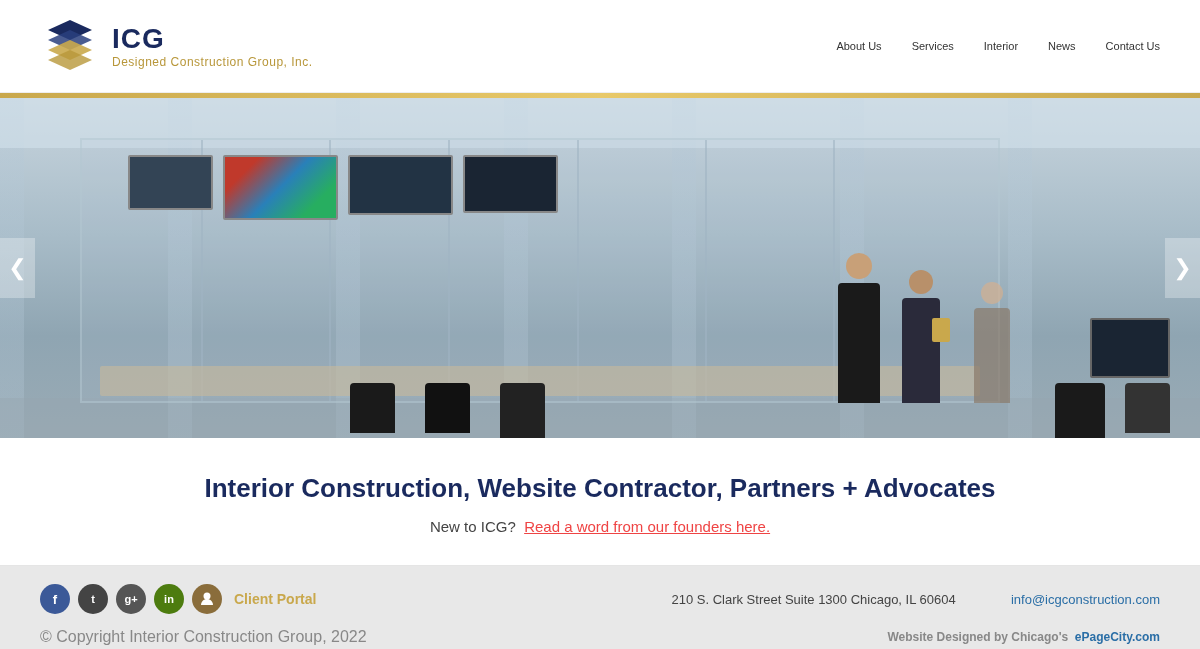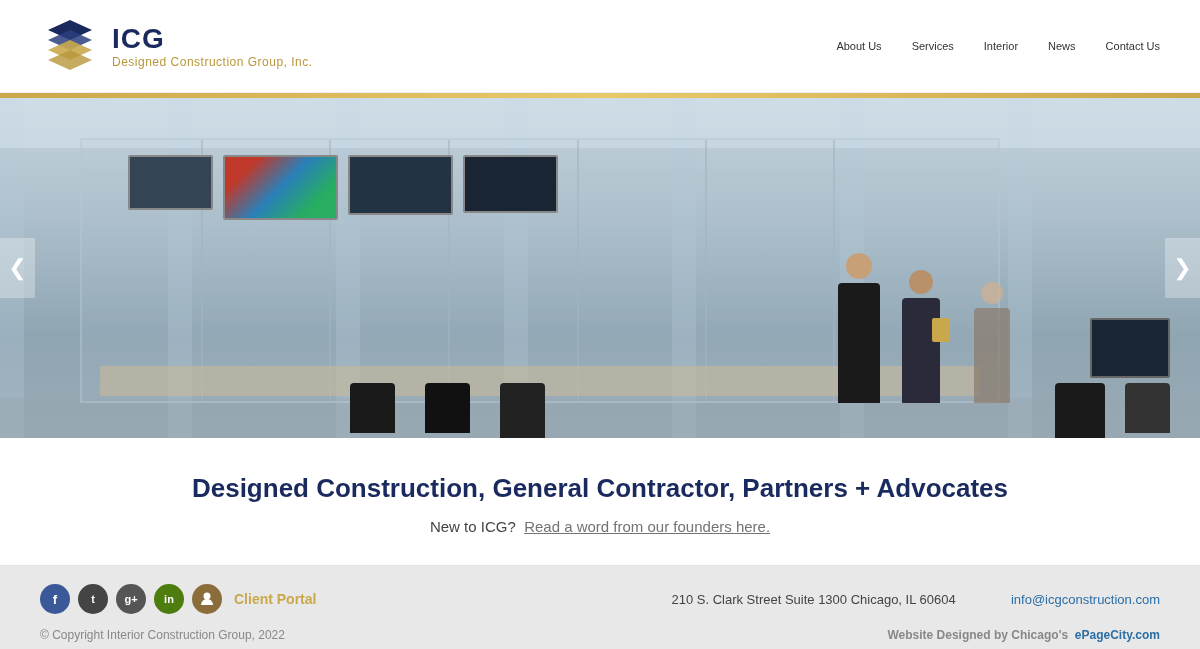--- a/index.html
+++ b/index.html
@@ -122,21 +122,21 @@
       font-size: 26px;
       font-weight: bold;
       color: #1a2a5e;
       margin-bottom: 14px;
     }
     .sub-text {
       font-size: 15px;
       color: #444;
     }
     .sub-text a {
-      color: #737373;
+      color: #ef4444;
       text-decoration: underline;
     }
 
     
     .footer {
       background: #e8e8e8;
       padding: 18px 40px 14px;
     }
     .footer-top {
       display: flex;
@@ -182,21 +182,21 @@
       color: #2a6ea6;
       text-decoration: none;
       padding-left: 48px;
     }
     .footer-bottom {
       display: flex;
       justify-content: space-between;
       align-items: center;
     }
     .copyright {
-      font-size: 12px;
+      font-size: 16px;
       color: #888;
     }
     .designed-by {
       font-size: 12px;
       color: #888;
       font-weight: bold;
     }
     .designed-by a {
       color: #2a6ea6;
       text-decoration: none;
@@ -288,21 +288,21 @@
     <div style="position:absolute;right:30px;bottom:60px;">
       <div style="width:80px;height:60px;background:#1a2533;border:2px solid #666;border-radius:2px;"></div>
     </div>
   </div>
 
   <div class="arrow arrow-left">❮</div>
   <div class="arrow arrow-right">❯</div>
 </section>
 
 <section class="content-section">
-  <h1 class="main-headline">Designed Construction, General Contractor, Partners + Advocates</h1>
+  <h1 class="main-headline">Interior Construction, Website Contractor, Partners + Advocates</h1>
   <p class="sub-text">
     <span>New to ICG?</span>
     &nbsp;<a href="#">Read a word from our founders here.</a>
   </p>
 </section>
 
 <footer class="footer">
   <div class="footer-top">
     <div style="display:flex;align-items:center;gap:8px;">
       <div class="social-icons">

